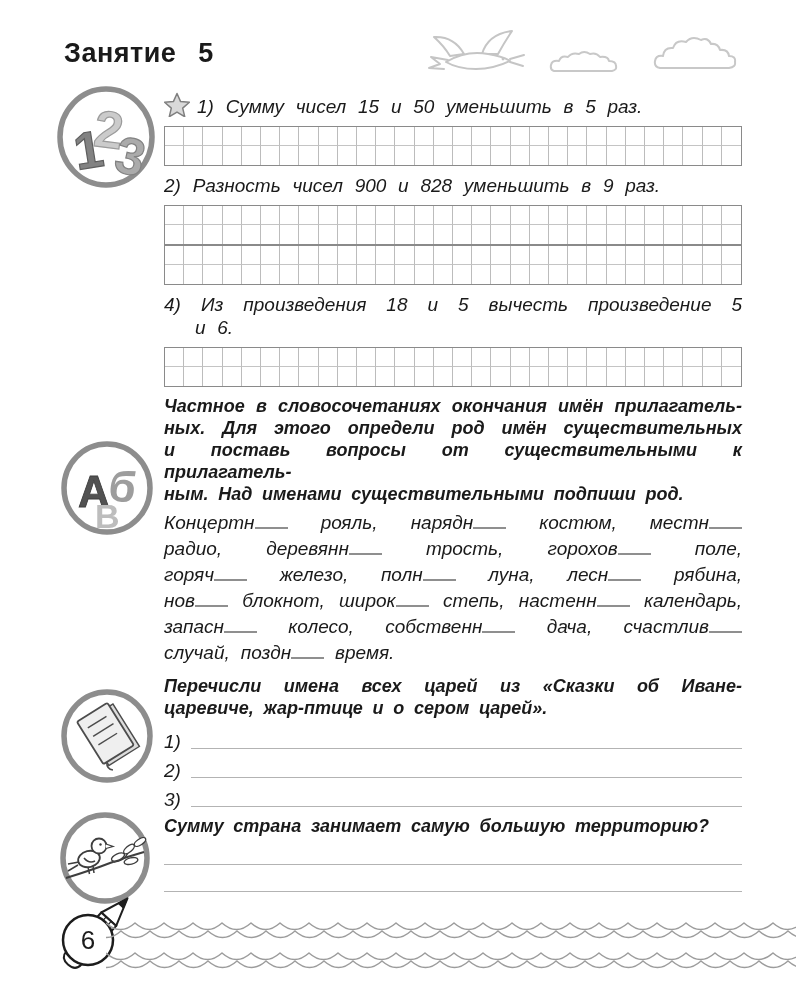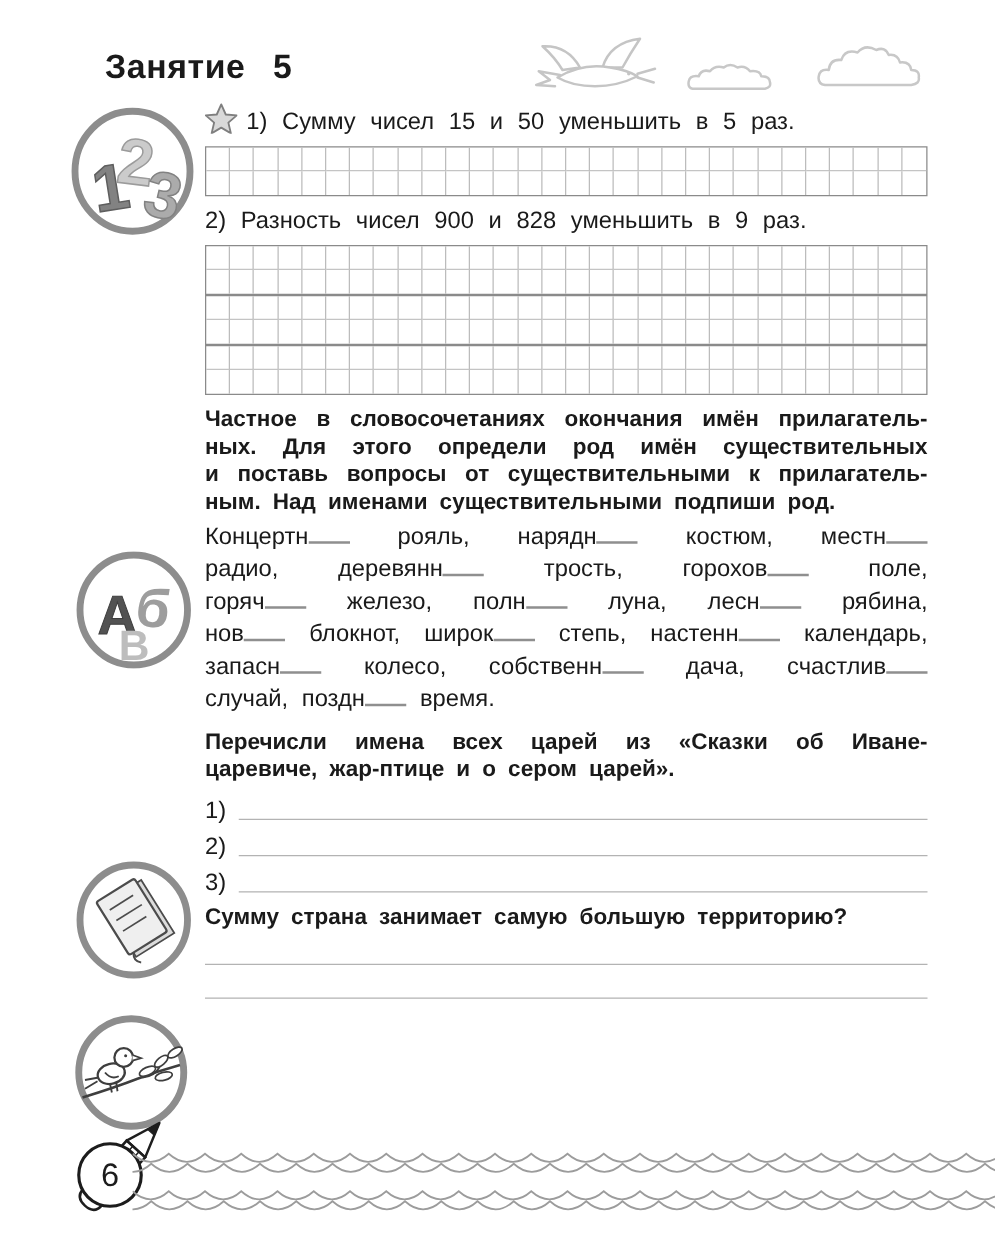--- a/index.html
+++ b/index.html
@@ -5,38 +5,38 @@
   * { margin:0; padding:0; box-sizing:border-box; }
   html,body { background:#ffffff; }
   body {
     width:800px; height:1000px; position:relative; overflow:hidden;
     font-family:"Liberation Sans", sans-serif; color:#1a1a1a;
   }
   .page { position:absolute; inset:0; }
 
   .title {
     position:absolute; left:64px; top:38px;
-    font-size:27px; font-weight:bold; word-spacing:14px; letter-spacing:.5px;margin-left:20px;
+    font-size:27px; font-weight:bold; word-spacing:14px; letter-spacing:.5px;
   }
 
   
   .deco  { position:absolute; }
   .deco-bird { left:424px; top:28px; }
   .cloud1 { left:548px; top:50px; }
   .cloud2 { left:650px; top:36px; }
   .s-icon { position:absolute; }
   .icon-math { left:54px;  top:84px;  }
   .icon-abc  { left:59px;  top:441px; }
   .icon-book { left:59px;  top:688px; }
   .icon-bird { left:58px;  top:812px; }
   .pencil    { position:absolute; left:30px; top:878px; overflow:visible; }
   .waves     { position:absolute; left:106px; top:918px; }
 
   
-  .content { position:absolute; left:164px; top:82px; width:578px; }
+  .content { position:absolute; left:164px; top:92px; width:578px;font-style:italic; }
 
   .just { text-align:justify; text-align-last:justify; }
 
   .task-text { margin:8px 0; }
   [data-name="math-tasks"] > .task-text:first-child { margin-top:0; }
   .t-line { font-size:19px; line-height:23px; word-spacing:.34em; }
   .t-line.cont { padding-left:31px; }
   .t-line svg { vertical-align:-4px; margin-right:7px; }
   .t-num { }
 
@@ -328,20 +328,24 @@
           <div class="cell" data-name="grid-cell"></div>
           <div class="cell" data-name="grid-cell"></div>
           <div class="cell" data-name="grid-cell"></div>
           <div class="cell" data-name="grid-cell"></div>
           <div class="cell" data-name="grid-cell"></div>
           <div class="cell" data-name="grid-cell"></div>
           <div class="cell" data-name="grid-cell"></div>
           <div class="cell" data-name="grid-cell"></div>
           <div class="cell" data-name="grid-cell"></div>
         </div>
+        <div class="task-text" data-name="task-text">
+          <div class="t-line just" data-name="task-line"><span class="t-num" data-name="task-number">4)</span> Из произведения 18 и 5 вычесть произведение 5</div>
+          <div class="t-line cont" data-name="task-line">и 6.</div>
+        </div>
         <div class="answer-grid" data-name="answer-grid">
           <div class="cell" data-name="grid-cell"></div>
           <div class="cell" data-name="grid-cell"></div>
           <div class="cell" data-name="grid-cell"></div>
           <div class="cell" data-name="grid-cell"></div>
           <div class="cell" data-name="grid-cell"></div>
           <div class="cell" data-name="grid-cell"></div>
           <div class="cell" data-name="grid-cell"></div>
           <div class="cell" data-name="grid-cell"></div>
           <div class="cell" data-name="grid-cell"></div>

